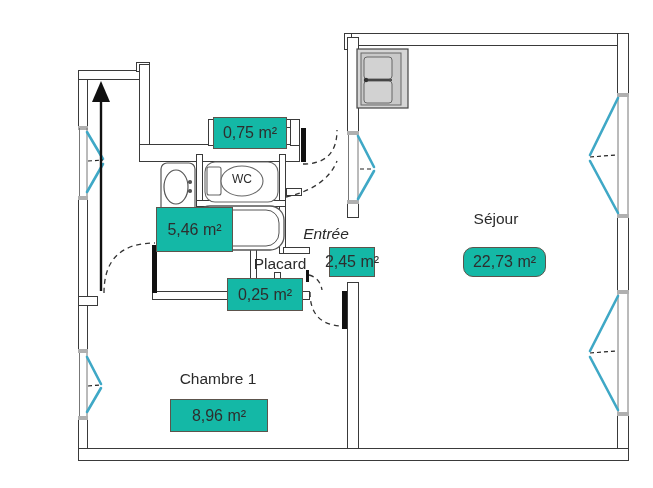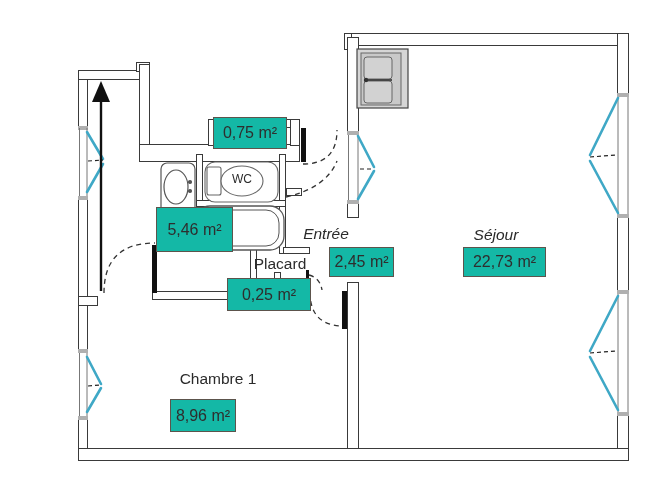--- a/index.html
+++ b/index.html
@@ -142,23 +142,23 @@
       <rect x="364" y="57" width="28" height="22" rx="3" fill="#d2d2d2" stroke="#666" stroke-width="1"></rect>
       <rect x="364" y="81" width="28" height="22" rx="3" fill="#d2d2d2" stroke="#666" stroke-width="1"></rect>
       <line x1="364" y1="80" x2="392" y2="80" stroke="#333" stroke-width="1.6"></line>
       <circle cx="366" cy="80" r="2.2" fill="#333"></circle>
     </g>
   </svg>
 
   <div class="room-name" style="left:222px;top:169px;width:40px;height:20px;font-size:12px;">WC</div>
   <div class="room-name" style="left:245px;top:255px;width:70px;height:18px;">Placard</div>
   <div class="room-name" style="left:296px;top:225px;width:60px;height:18px;font-style:italic;">Entrée</div>
-  <div class="room-name" style="left:466px;top:226px;width:60px;height:18px;font-style:italic;">Séjour</div>
+  <div class="room-name" style="left:466px;top:210px;width:60px;height:18px;">Séjour</div>
   <div class="room-name" style="left:178px;top:370px;width:80px;height:18px;">Chambre 1</div>
 
   <div class="area-label" style="left:213px;top:117px;width:74px;height:32px;">0,75 m²</div>
   <div class="area-label" style="left:156px;top:207px;width:77px;height:45px;">5,46 m²</div>
-  <div class="area-label" style="left:227px;top:278px;width:84px;height:33px;">0,25 m²</div>
-  <div class="area-label" style="left:329px;top:247px;width:65px;height:30px;">2,45 m²</div>
-  <div class="area-label" style="left:463px;top:247px;width:83px;height:30px;">22,73 m²</div>
-  <div class="area-label" style="left:170px;top:399px;width:66px;height:33px;">8,96 m²</div>
+  <div class="area-label" style="left:227px;top:278px;width:76px;height:33px;">0,25 m²</div>
+  <div class="area-label" style="left:329px;top:247px;width:46px;height:30px;">2,45 m²</div>
+  <div class="area-label" style="left:463px;top:247px;width:83px;height:30px;border-radius:10px;">22,73 m²</div>
+  <div class="area-label" style="left:170px;top:399px;width:98px;height:33px;">8,96 m²</div>
 
 </div>
 
 </body></html>

